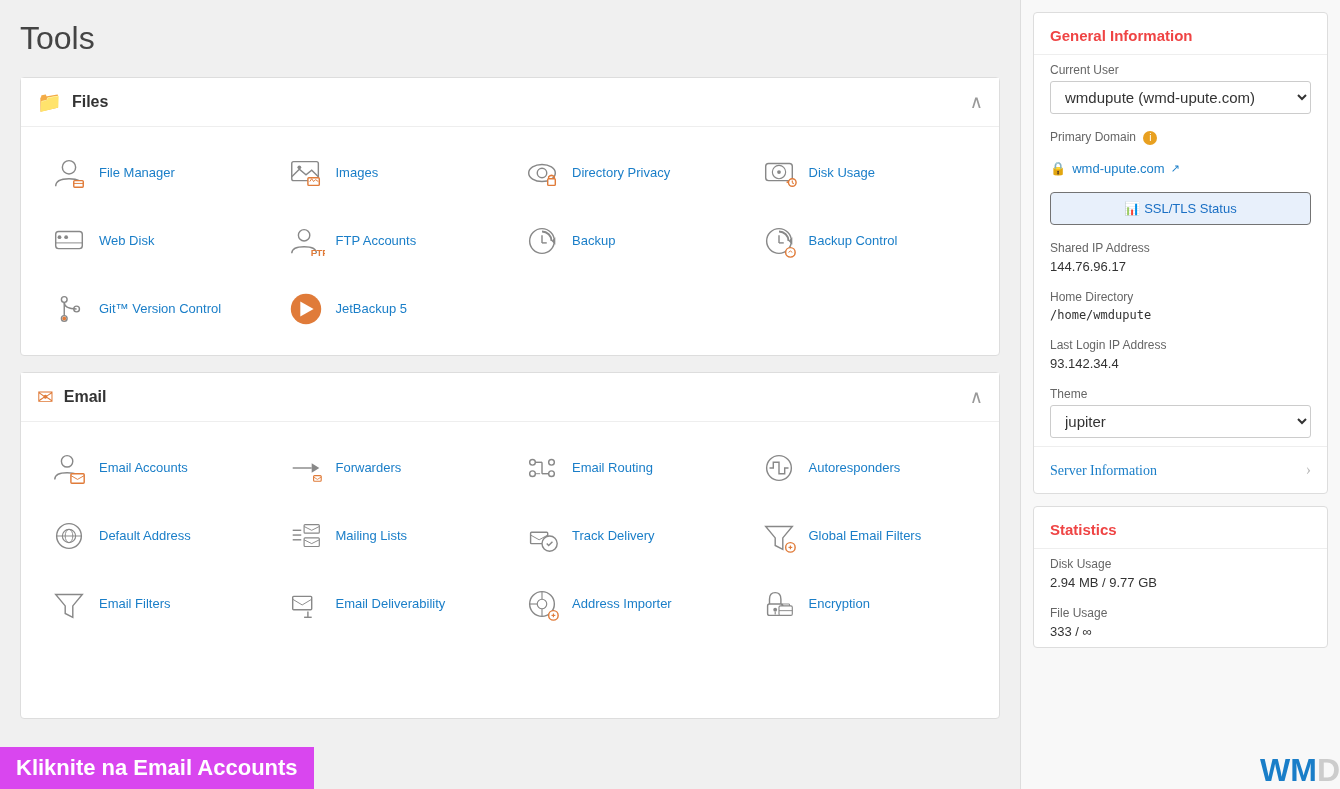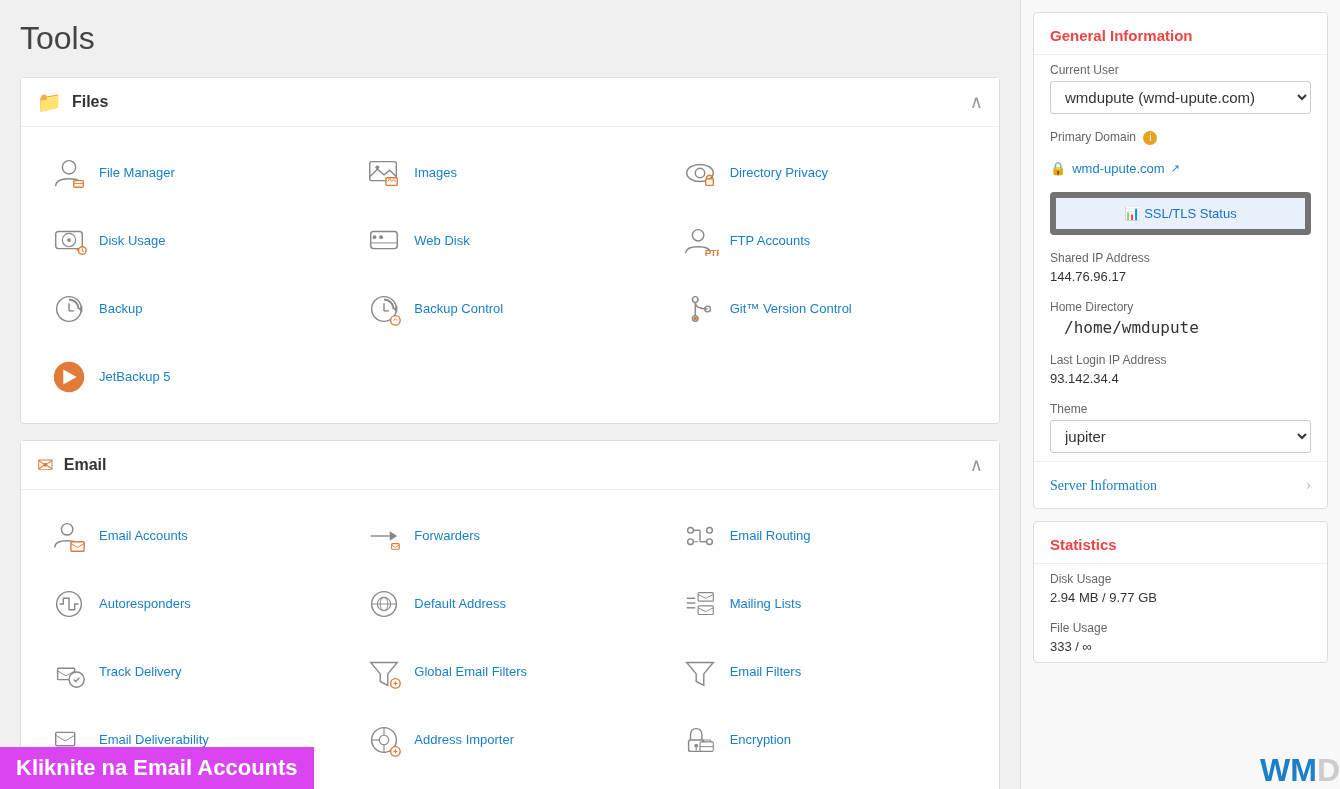--- a/index.html
+++ b/index.html
@@ -54,21 +54,21 @@
       font-weight: bold;
       color: #333;
     }
     .chevron {
       font-size: 18px;
       color: #999;
     }
     .section-body {
       padding: 16px;
       display: grid;
-      grid-template-columns: repeat(3, 1fr);
+      grid-template-columns: repeat(4, 1fr);
       gap: 8px 0;
     }
     .tool-item {
       display: flex;
       align-items: center;
       gap: 10px;
       padding: 10px 12px;
       cursor: pointer;
       border-radius: 4px;
       transition: background 0.15s;
@@ -116,40 +116,39 @@
       font-size: 12px;
       color: #666;
       margin-bottom: 4px;
     }
     .sidebar-value {
       font-size: 13px;
       color: #333;
     }
     .sidebar-value.path {
       font-family: monospace;
-      font-size: 16px;
-      margin-left: 14px;
+      font-size: 12px;
     }
     .sidebar-select {
       width: 100%;
       padding: 6px 10px;
       border: 1px solid #ccc;
       border-radius: 3px;
       font-size: 15px;
       background: #fff;
       color: #333;
       appearance: auto;
     }
     .ssl-btn {
       display: block;
       width: calc(100% - 32px);
       margin: 8px 16px;
       padding: 8px 16px;
       background: #e8f0fb;
-      border: 6px solid #737373;
+      border: 1px solid #737373;
       border-radius: 4px;
       color: #1a6fc4;
       font-size: 13px;
       text-align: center;
       cursor: pointer;
     }
     .domain-row {
       display: flex;
       align-items: center;
       gap: 6px;

